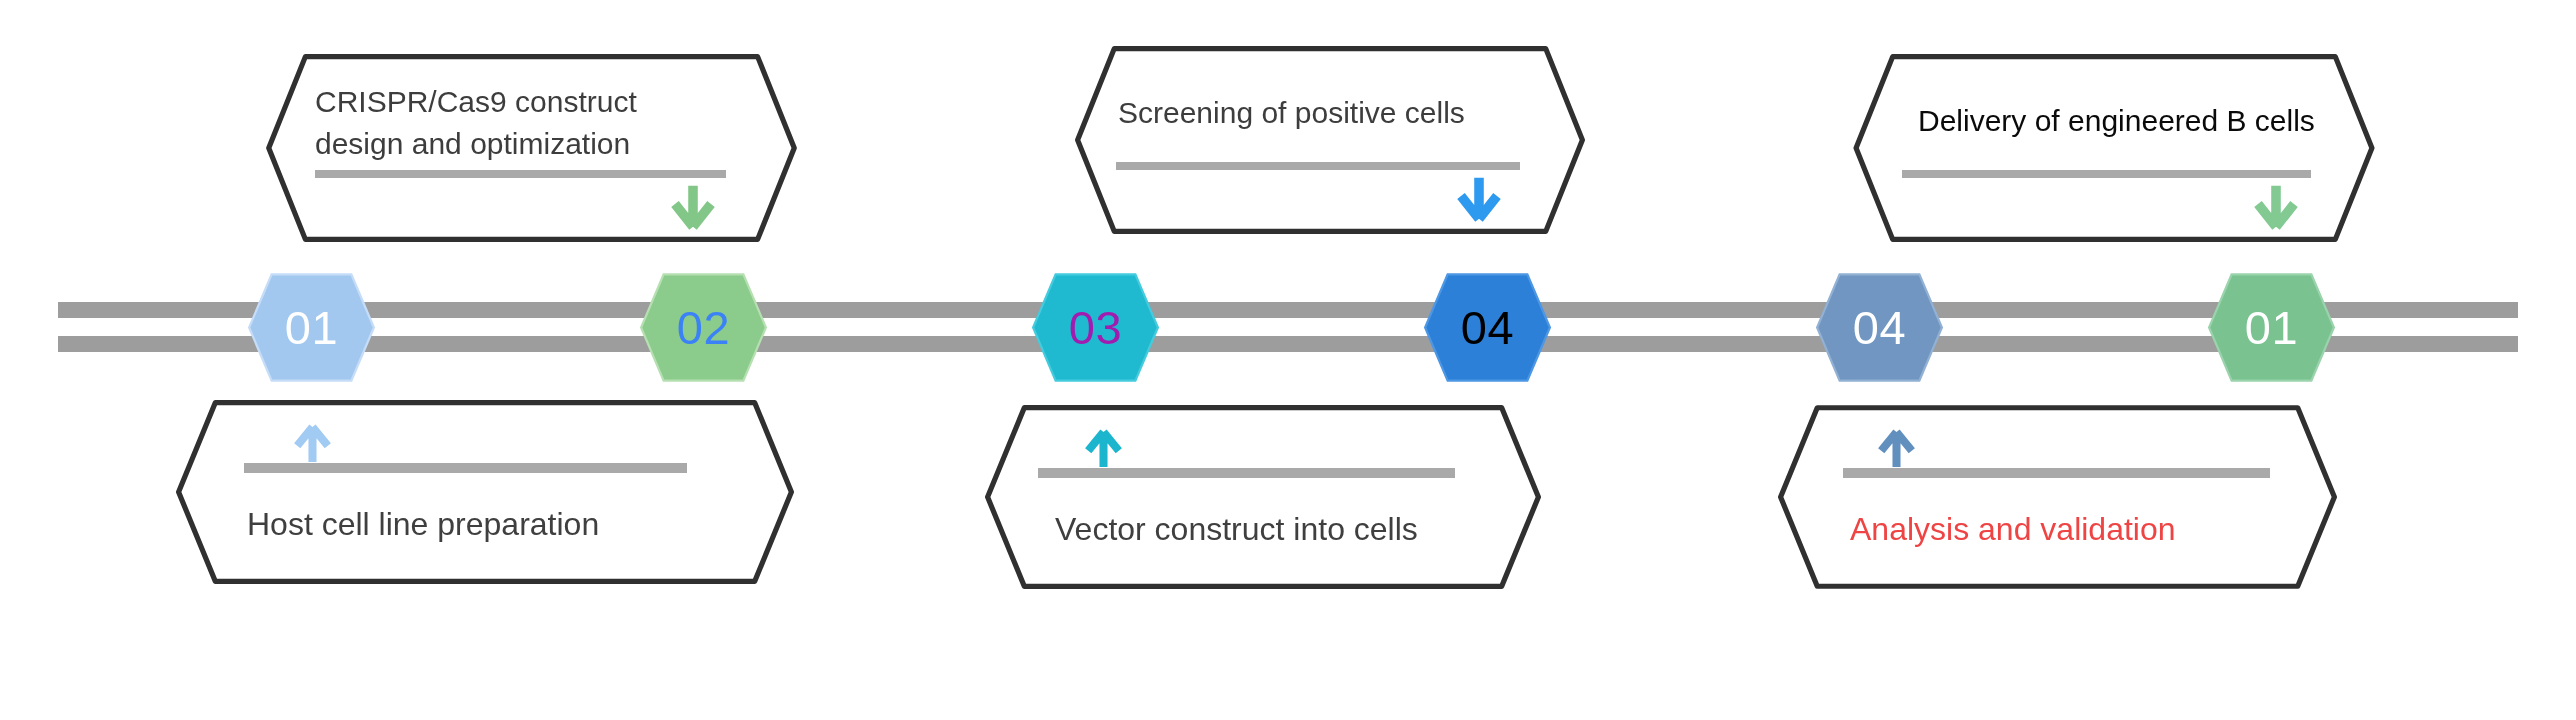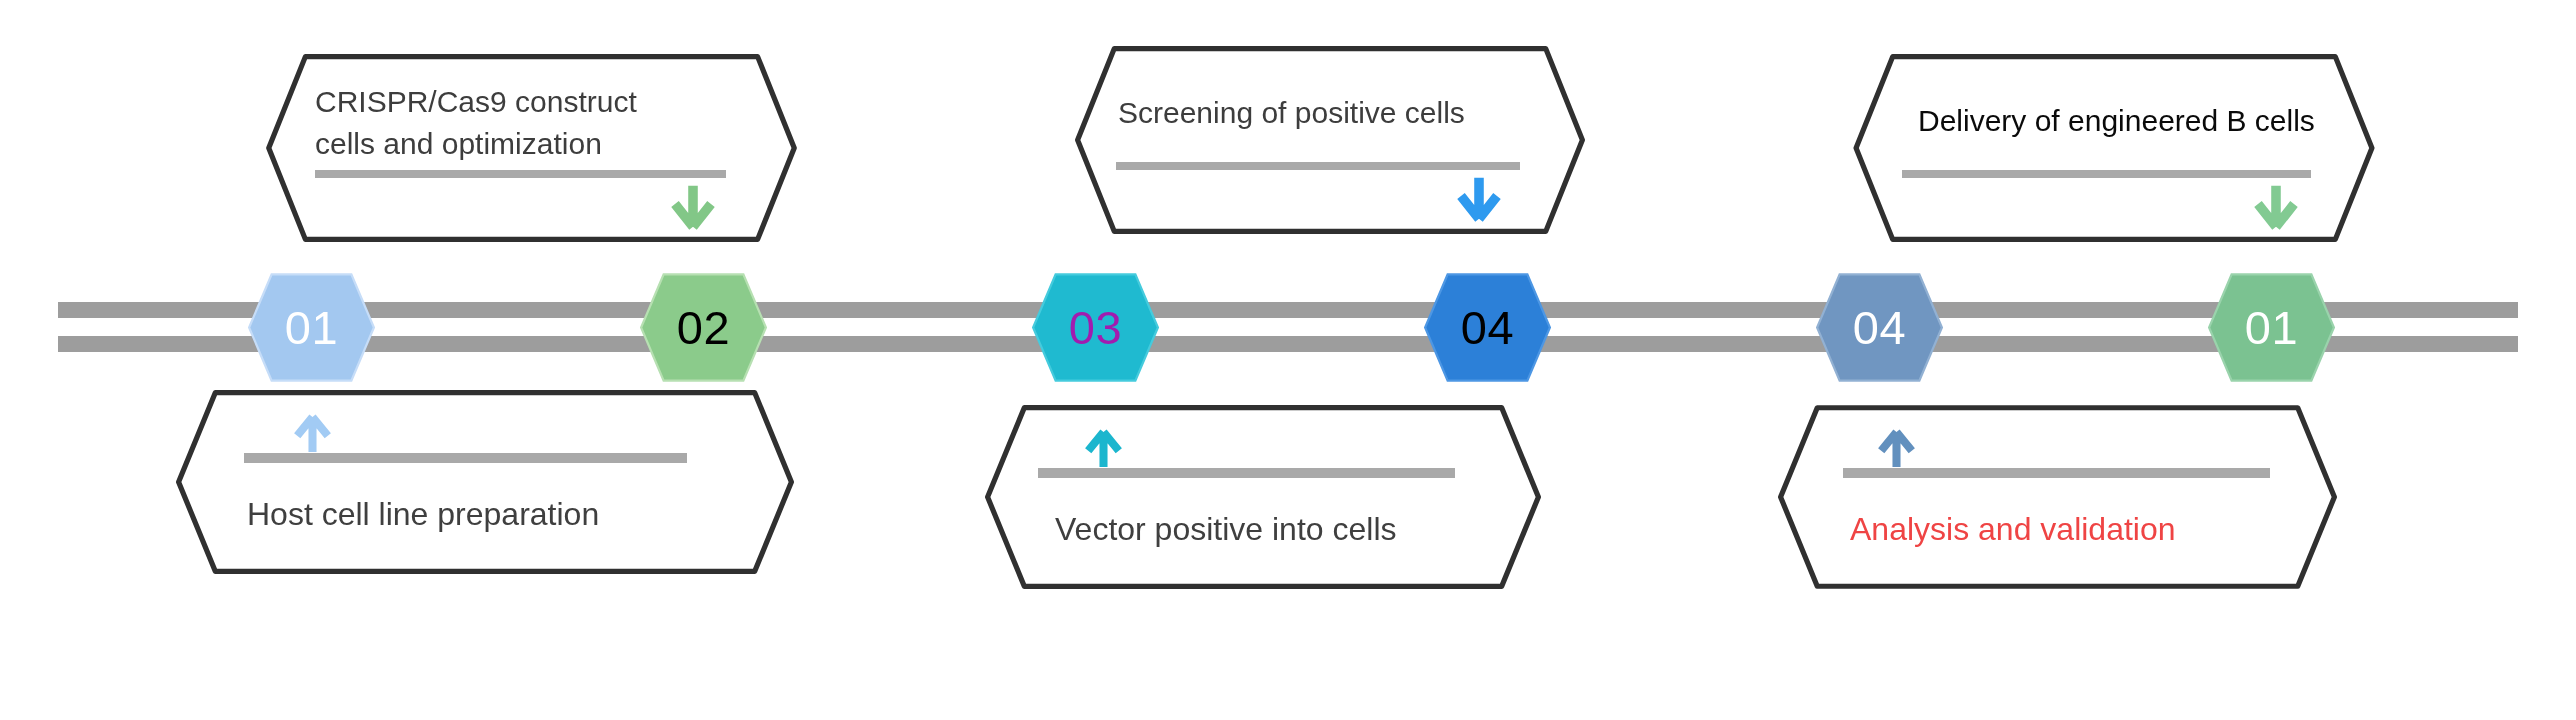--- a/index.html
+++ b/index.html
@@ -75,21 +75,21 @@
     <div class="node" style="left:248px;top:273px;width:127px;height:109px">
              <svg width="127" height="109" viewBox="0 0 172 147">
                <polygon points="32,1.5 140,1.5 170.5,73.5 140,145.5 32,145.5 1.5,73.5" fill="#A3C8F0" stroke="#C6DDF8" stroke-width="3"></polygon>
              </svg>
              <span class="node-num" style="color:#FFFFFF">01</span>
            </div>
     <div class="node" style="left:640px;top:273px;width:127px;height:109px">
              <svg width="127" height="109" viewBox="0 0 172 147">
                <polygon points="32,1.5 140,1.5 170.5,73.5 140,145.5 32,145.5 1.5,73.5" fill="#8BCB8B" stroke="#B7E0B2" stroke-width="3"></polygon>
              </svg>
-             <span class="node-num" style="color:#000000">02</span>
+             <span class="node-num" style="color:#3b82f6">02</span>
            </div>
     <div class="node" style="left:1032px;top:273px;width:127px;height:109px">
              <svg width="127" height="109" viewBox="0 0 172 147">
                <polygon points="32,1.5 140,1.5 170.5,73.5 140,145.5 32,145.5 1.5,73.5" fill="#1FBAD0" stroke="#45CBDD" stroke-width="3"></polygon>
              </svg>
              <span class="node-num" style="color:#a21caf">03</span>
            </div>
     <div class="node" style="left:1424px;top:273px;width:127px;height:109px">
              <svg width="127" height="109" viewBox="0 0 172 147">
                <polygon points="32,1.5 140,1.5 170.5,73.5 140,145.5 32,145.5 1.5,73.5" fill="#2C80D8" stroke="#4D97E4" stroke-width="3"></polygon>
@@ -105,21 +105,21 @@
     <div class="node" style="left:2208px;top:273px;width:127px;height:109px">
              <svg width="127" height="109" viewBox="0 0 172 147">
                <polygon points="32,1.5 140,1.5 170.5,73.5 140,145.5 32,145.5 1.5,73.5" fill="#7BC291" stroke="#9AD3AC" stroke-width="3"></polygon>
              </svg>
              <span class="node-num" style="color:#FFFFFF">01</span>
            </div>
     <div class="callout" style="left:266px;top:54px;width:531px;height:188px">
              <svg class="outline" width="531" height="188" viewBox="0 0 717 254">
                <polygon points="53,3.5 664,3.5 713.5,127 664,250.5 53,250.5 3.5,127" fill="#FFFFFF" stroke="#303030" stroke-width="7" stroke-linejoin="round"></polygon>
              </svg>
-             <div class="callout-label" style="left:49px;top:27px;width:356px;color:#3D3D3D">CRISPR/Cas9 construct cells and optimization</div>
+             <div class="callout-label" style="left:49px;top:27px;width:356px;color:#3D3D3D">CRISPR/Cas9 construct design and optimization</div>
              <div class="rule" style="left:49px;top:116px;width:411px;height:8.1px;background:#A9A9A9"></div>
              <svg class="arrow" style="left:402px;top:127px" width="50" height="49" viewBox="0 0 68 66">
             <path d="M34 6 L34 60 M9.520000000000001 31.02 L34 62 M58.48 31.02 L34 62" stroke="#82C787" stroke-width="13" fill="none" stroke-linecap="butt"></path>
           </svg>
            </div>
     <div class="callout" style="left:1075px;top:46px;width:510px;height:188px">
              <svg class="outline" width="510" height="188" viewBox="0 0 689 254">
                <polygon points="53,3.5 636,3.5 685.5,127 636,250.5 53,250.5 3.5,127" fill="#FFFFFF" stroke="#303030" stroke-width="7" stroke-linejoin="round"></polygon>
              </svg>
              <div class="callout-label" style="left:43px;top:46px;width:445px;color:#3D3D3D">Screening of positive cells</div>
@@ -131,39 +131,39 @@
     <div class="callout" style="left:1853px;top:54px;width:522px;height:188px">
              <svg class="outline" width="522" height="188" viewBox="0 0 704 254">
                <polygon points="53,3.5 651,3.5 700.5,127 651,250.5 53,250.5 3.5,127" fill="#FFFFFF" stroke="#303030" stroke-width="7" stroke-linejoin="round"></polygon>
              </svg>
              <div class="callout-label" style="left:65px;top:46px;width:445px;color:#0A0A0A">Delivery of engineered B cells</div>
              <div class="rule" style="left:49px;top:116px;width:409px;height:8.1px;background:#A9A9A9"></div>
              <svg class="arrow" style="left:398px;top:127px" width="50" height="49" viewBox="0 0 68 66">
             <path d="M34 6 L34 60 M9.520000000000001 31.02 L34 62 M58.48 31.02 L34 62" stroke="#82CA92" stroke-width="13" fill="none" stroke-linecap="butt"></path>
           </svg>
            </div>
-    <div class="callout" style="left:176px;top:390px;width:618px;height:184px">
+    <div class="callout" style="left:176px;top:400px;width:618px;height:184px">
              <svg class="outline" width="618" height="184" viewBox="0 0 834 248">
                <polygon points="53,3.5 781,3.5 830.5,124 781,244.5 53,244.5 3.5,124" fill="#FFFFFF" stroke="#303030" stroke-width="7" stroke-linejoin="round"></polygon>
              </svg>
              <svg class="arrow" style="left:115px;top:24px" width="43" height="41" viewBox="0 0 58 56">
             <path d="M29 52 L29 6 M8.120000000000001 29.68 L29 4 M49.88 29.68 L29 4" stroke="#A2CBF4" stroke-width="11" fill="none" stroke-linecap="butt"></path>
           </svg>
              <div class="rule" style="left:68px;top:63px;width:443px;height:9.6px;background:#A9A9A9"></div>
              <div class="callout-label bottom" style="left:71px;top:104px;color:#3F3F3F">Host cell line preparation</div>
            </div>
     <div class="callout" style="left:985px;top:405px;width:556px;height:184px">
              <svg class="outline" width="556" height="184" viewBox="0 0 750 248">
                <polygon points="53,3.5 697,3.5 746.5,124 697,244.5 53,244.5 3.5,124" fill="#FFFFFF" stroke="#303030" stroke-width="7" stroke-linejoin="round"></polygon>
              </svg>
              <svg class="arrow" style="left:97px;top:24px" width="43" height="41" viewBox="0 0 58 56">
             <path d="M29 52 L29 6 M8.120000000000001 29.68 L29 4 M49.88 29.68 L29 4" stroke="#1BB6CE" stroke-width="11" fill="none" stroke-linecap="butt"></path>
           </svg>
              <div class="rule" style="left:53px;top:63px;width:417px;height:9.6px;background:#A9A9A9"></div>
-             <div class="callout-label bottom" style="left:70px;top:104px;color:#3F3F3F">Vector positive into cells</div>
+             <div class="callout-label bottom" style="left:70px;top:104px;color:#3F3F3F">Vector construct into cells</div>
            </div>
     <div class="callout" style="left:1778px;top:405px;width:559px;height:184px">
              <svg class="outline" width="559" height="184" viewBox="0 0 755 248">
                <polygon points="53,3.5 702,3.5 751.5,124 702,244.5 53,244.5 3.5,124" fill="#FFFFFF" stroke="#303030" stroke-width="7" stroke-linejoin="round"></polygon>
              </svg>
              <svg class="arrow" style="left:97px;top:24px" width="43" height="41" viewBox="0 0 58 56">
             <path d="M29 52 L29 6 M8.120000000000001 29.68 L29 4 M49.88 29.68 L29 4" stroke="#6290BE" stroke-width="11" fill="none" stroke-linecap="butt"></path>
           </svg>
              <div class="rule" style="left:65px;top:63px;width:427px;height:9.6px;background:#A9A9A9"></div>
              <div class="callout-label bottom" style="left:72px;top:104px;color:#ef4444">Analysis and validation</div>

